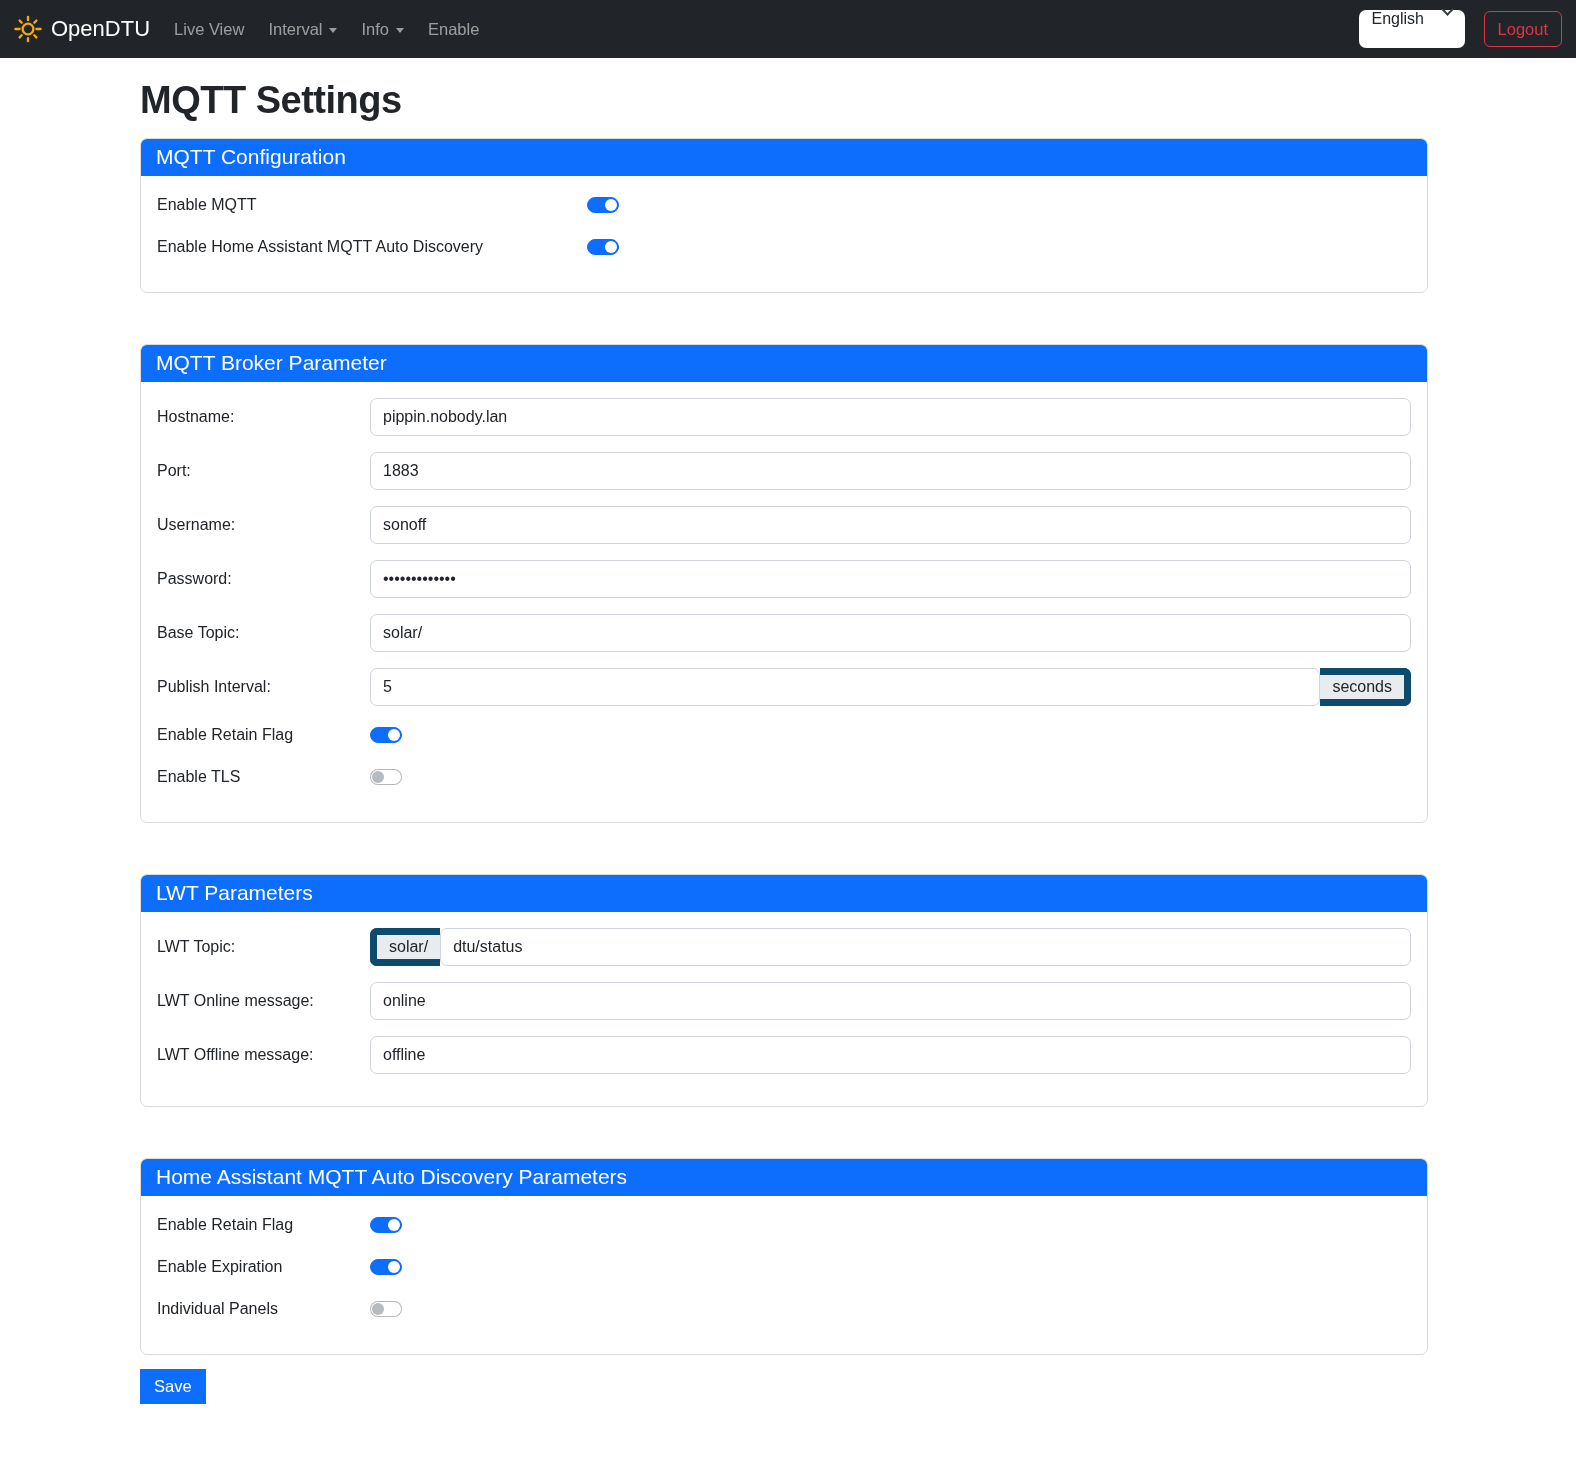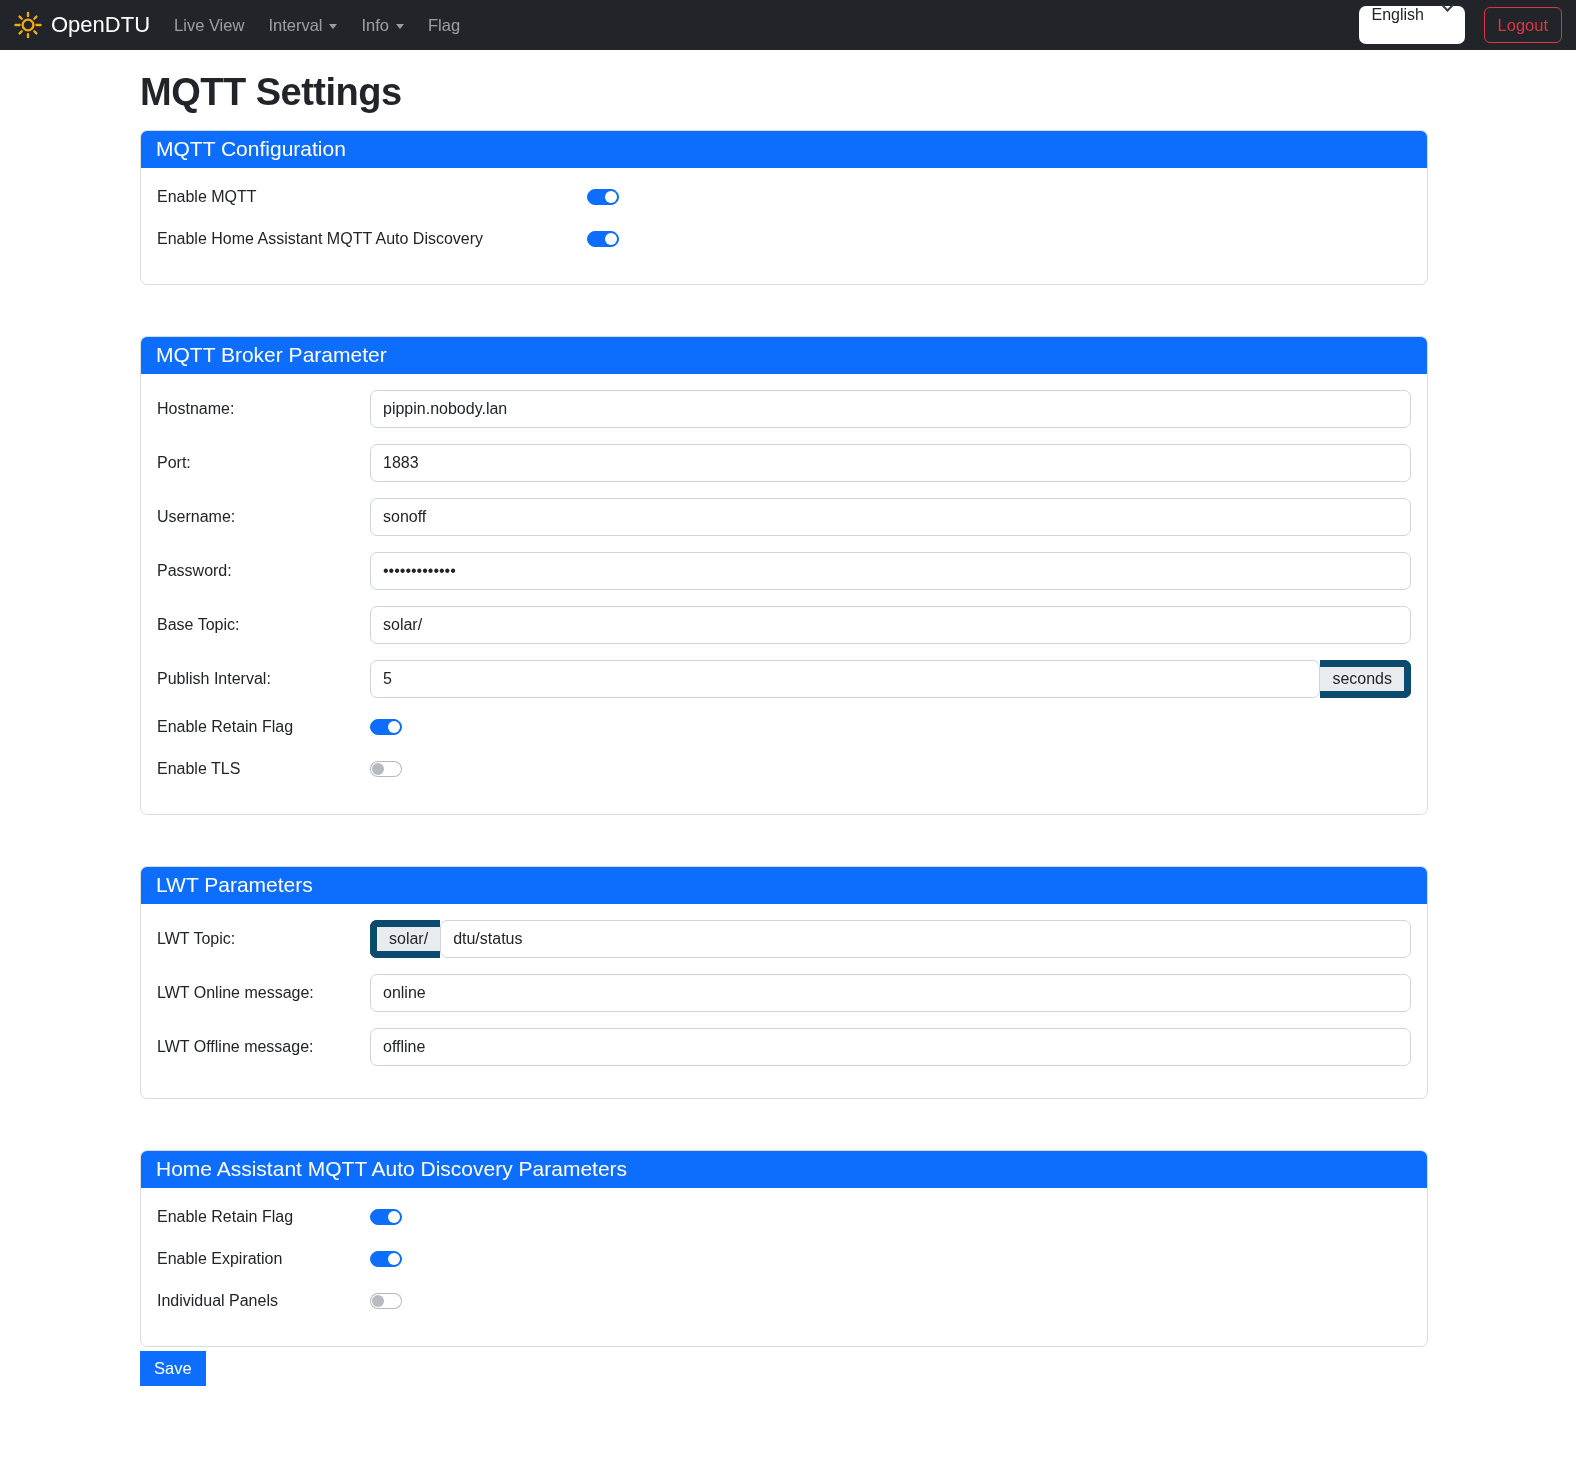--- a/index.html
+++ b/index.html
@@ -5,21 +5,21 @@
   * { box-sizing: border-box; }
   html,body { margin:0; padding:0; }
   body {
     width:1576px; height:1460px; overflow:hidden;
     background:#ffffff; color:#212529;
     font-family:"Liberation Sans", sans-serif; font-size:16px;
   }
 
   
   .navbar {
-    height:50px; background:#212529; display:flex; align-items:center;
+    height:58px; background:#212529; display:flex; align-items:center;
     padding:0 14px; width:100%;
   }
   .brand { display:flex; align-items:center; gap:9px; color:#fff; font-size:22px; cursor:pointer; }
   .nav-links { display:flex; align-items:center; list-style:none; margin:0 0 0 12px; padding:0; }
   .nav-link {
     color:rgba(255,255,255,.55); padding:8px 8px; margin:0 4px; cursor:pointer;
     display:flex; align-items:center; gap:7px; font-size:16.5px;
   }
   .caret {
     width:0; height:0; border-top:5px solid rgba(255,255,255,.55);
@@ -85,21 +85,21 @@
   .switch .knob {
     position:absolute; top:1px; left:1px; width:12px; height:12px; border-radius:50%;
     background:#b6bbc0;
   }
   .switch.on { background:#0d6efd; border-color:#0d6efd; }
   .switch.on .knob { left:auto; right:1px; background:#fff; }
 
   .save-btn {
     background:#0d6efd; border:1px solid #0d6efd; color:#fff; cursor:pointer;
     border-radius:0; height:35px; padding:0 13px; font:inherit; font-size:16.5px;
-    margin-top:4px;
+    margin-top:14px;
   }
 </style>
 </head>
 <body>
 
 <nav class="navbar">
   <div class="brand">
     <svg width="28" height="28" viewBox="0 0 24 24" fill="none" stroke="#f2ab0d" stroke-width="2" stroke-linecap="round">
       <circle cx="12" cy="12" r="4.6"></circle>
       <line x1="12" y1="1.6" x2="12" y2="4.2"></line>
@@ -119,21 +119,21 @@
     </li>
     <li class="nav-link">
       <span>Interval</span>
       <span class="caret"></span>
     </li>
     <li class="nav-link">
       <span>Info</span>
       <span class="caret"></span>
     </li>
     <li class="nav-link">
-      <span>Flag</span>
+      <span>Enable</span>
     </li>
   </ul>
   <div class="nav-right">
     <div class="lang-select">
       <span>English</span>
       <span class="select-chevron"></span>
     </div>
     <button class="logout-btn">Logout</button>
   </div>
 </nav>

